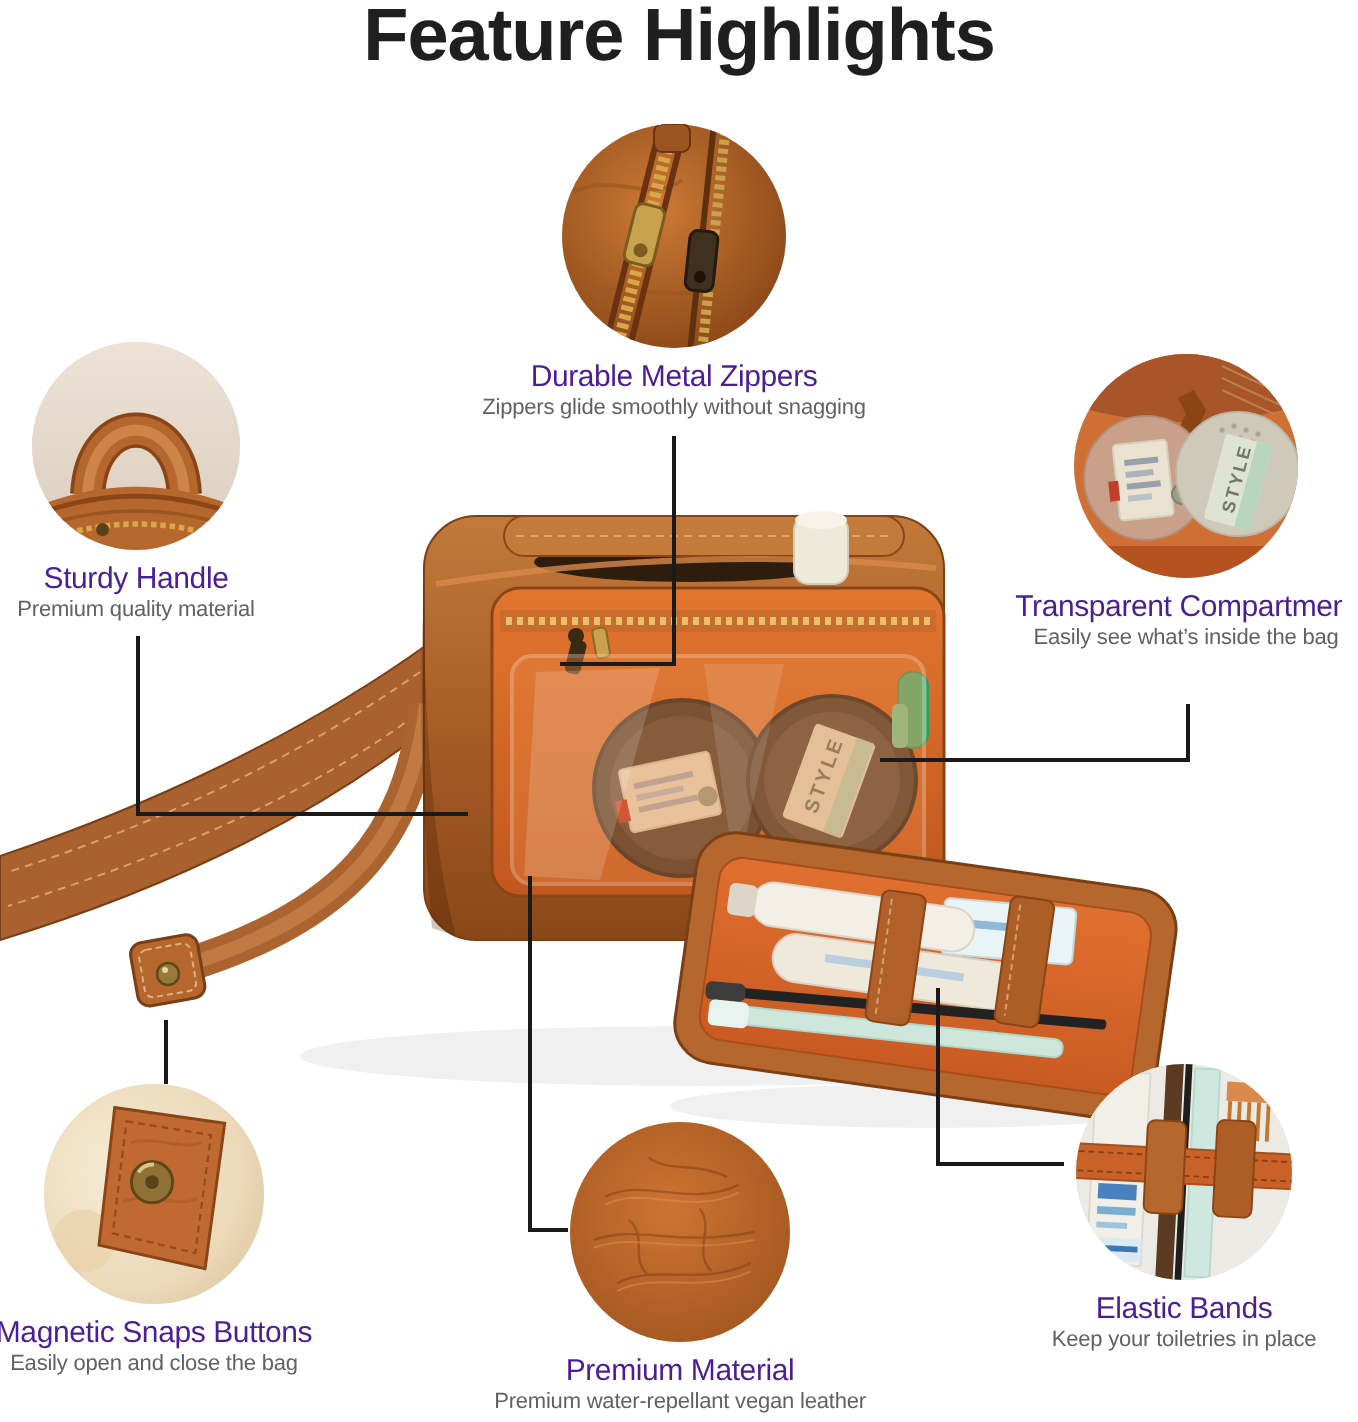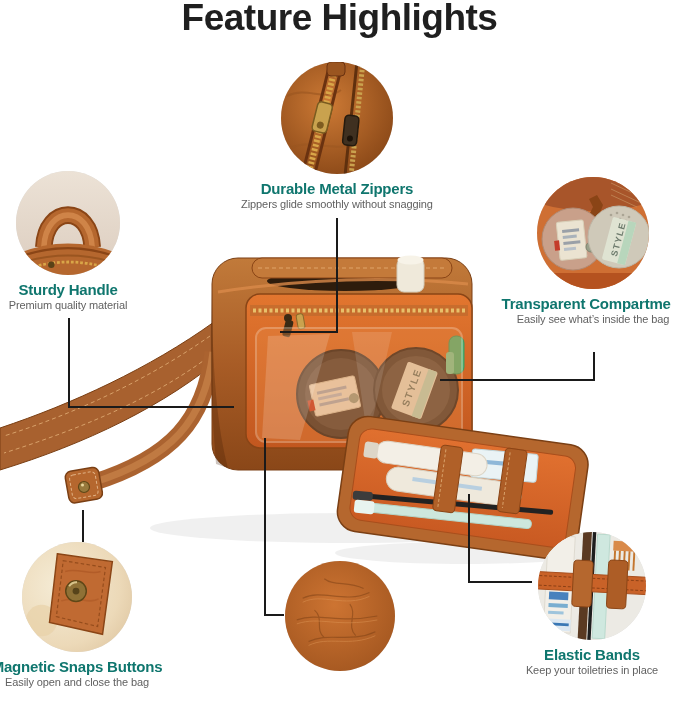--- a/index.html
+++ b/index.html
@@ -12,21 +12,21 @@
     text-align:center;font-size:37px;font-weight:700;color:#1f1f1f;
     letter-spacing:-0.5px;line-height:1.1;
   }
   .callout{position:absolute;text-align:center;}
   .circle{
     border-radius:50%;overflow:hidden;margin:0 auto;position:relative;
     background:#ddd;
   }
   .circle svg{display:block;width:100%;height:100%;}
   .heading{
-    font-size:15px;font-weight:700;color:#0f766e;letter-spacing:-0.2px;
+    font-size:15px;font-weight:400;color:#4c1d95;letter-spacing:-0.2px;
     margin-top:6px;white-space:nowrap;
   }
   .sub{
     font-size:11px;color:#616161;letter-spacing:-0.1px;margin-top:1px;
     white-space:nowrap;
   }
   .vline,.hline{position:absolute;background:#1a1a1a;}
   .bag-svg{position:absolute;left:0;top:0;width:679px;height:711px;}
 </style>
 </head>
@@ -330,20 +330,22 @@
           <path d="M30,50 C40,58 30,70 40,78"></path>
           <path d="M66,44 C74,54 62,66 72,76"></path>
         </g>
         <g stroke="#e09a5a" stroke-width="1" fill="none" opacity="0.45">
           <path d="M18,42 C38,32 60,48 86,36"></path>
           <path d="M12,64 C36,56 52,68 94,60"></path>
           <path d="M24,86 C44,76 66,88 92,76"></path>
         </g>
       </svg>
     </div>
+    <div class="heading">Premium Material</div>
+    <div class="sub">Premium water-repellant vegan leather</div>
   </div>
 
   <div class="callout" style="left:487px;top:532px;width:210px">
     <div class="circle" style="width:108px;height:108px">
       <svg viewBox="0 0 112 112">
         <rect width="112" height="112" fill="#eceae4"></rect>
         <g transform="rotate(3 56 56)">
           <g>
             <rect x="8" y="6" width="28" height="100" fill="#f2efe8" stroke="#ddd9cf"></rect>
             <rect x="12" y="64" width="20" height="8" fill="#2a6db5" opacity="0.85"></rect>

